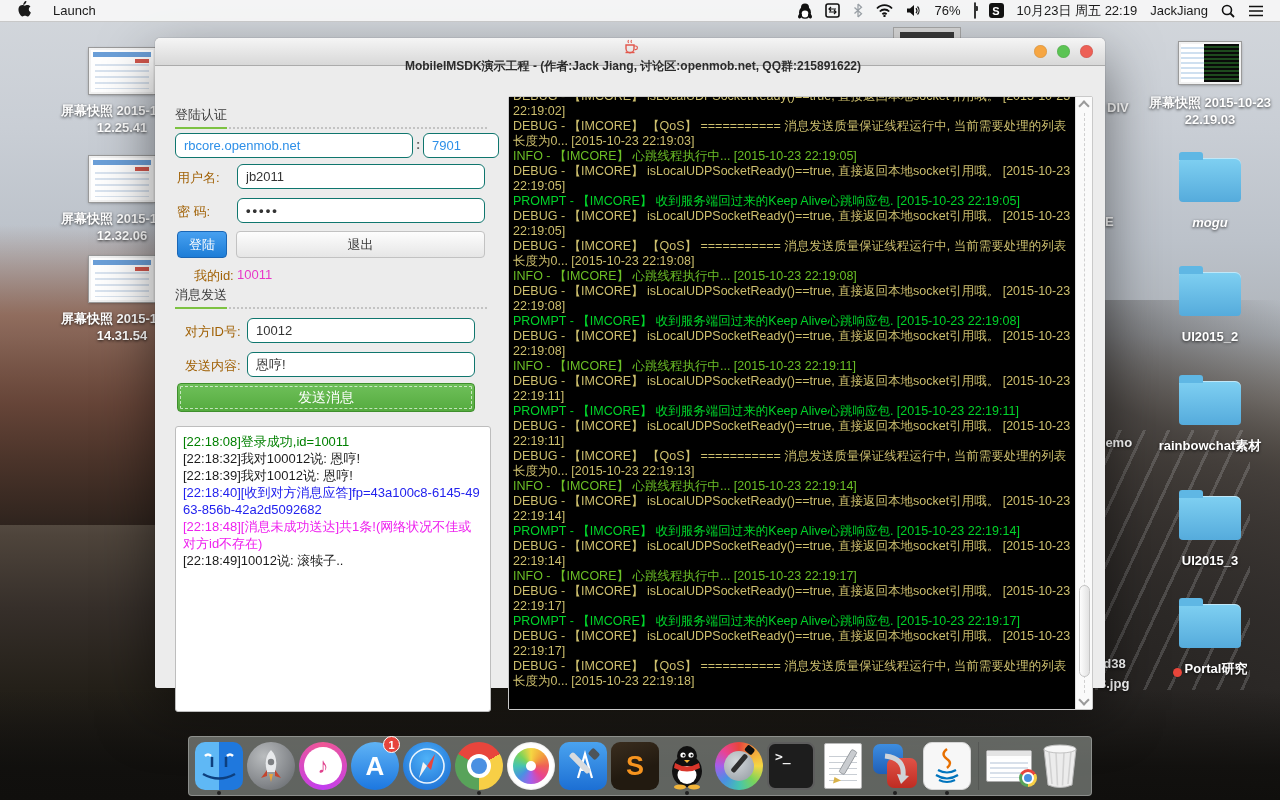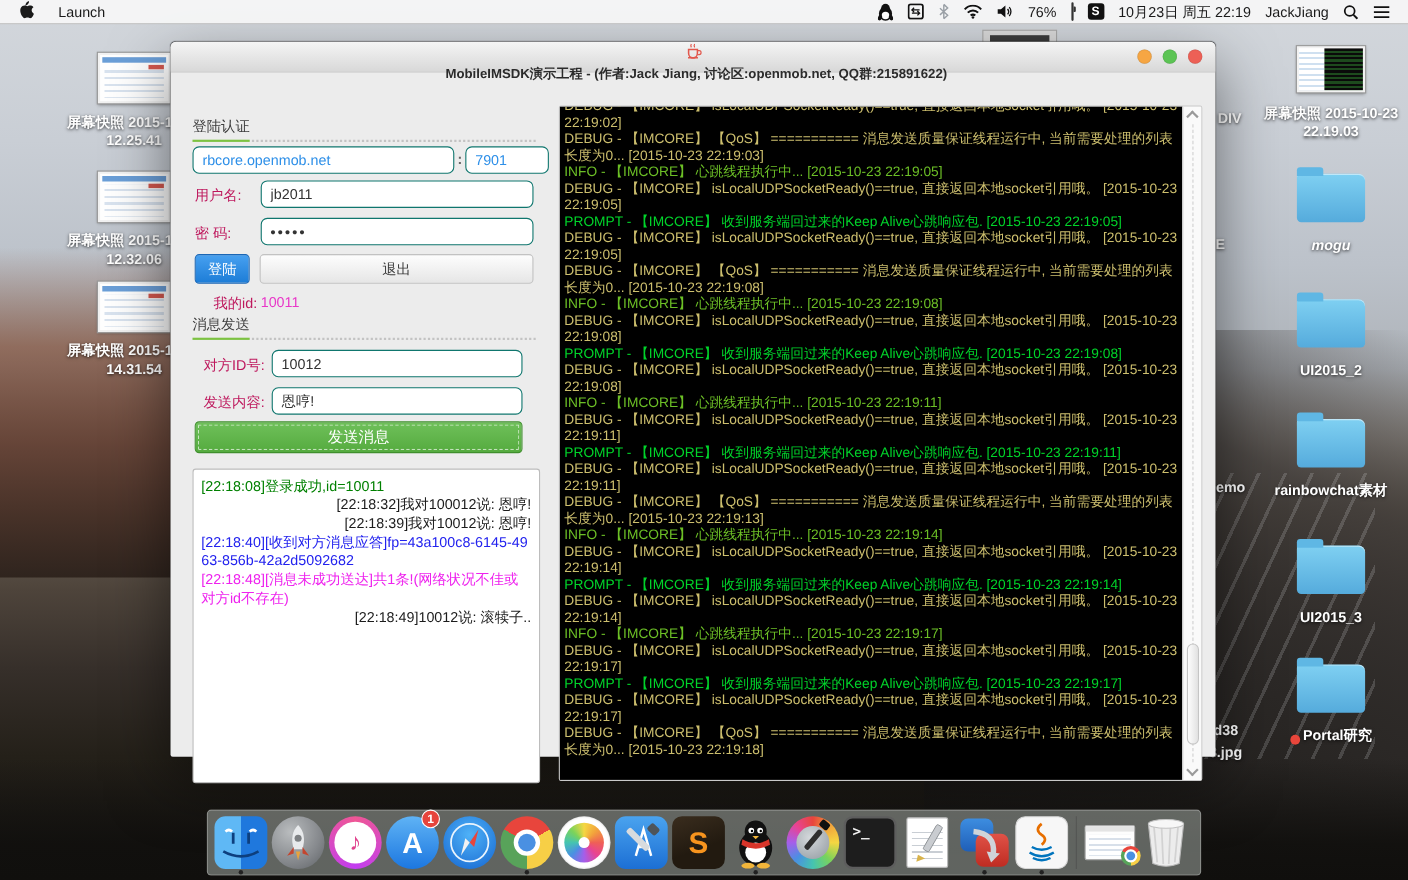--- a/index.html
+++ b/index.html
@@ -79,21 +79,21 @@
 
   
   .panel { position:absolute; left:0; top:28px; right:0; bottom:0; }
   .sec-title { position:absolute; left:20px; width:312px; display:flex; align-items:flex-end; font-size:13px; color:#3c3c3c; }
   .sec-title .t { border-bottom:2px solid #7dc242; padding-bottom:3px; }
   .sec-title .dots { flex:1; border-bottom:2px dotted #c3c3c3; margin-left:2px; }
   .sec-login { top:40px; } .sec-send { top:220px; }
   .fld { position:absolute; height:25px; border:1px solid #0f766e; border-radius:6px; background:#fff;
     font-size:13px; color:#333; padding:0 8px; font-family:inherit; }
   .fld.blue { color:#2d8fe8; }
-  .lbl { position:absolute; font-size:13px; color:#be185d; }
+  .lbl { position:absolute; font-size:13px; color:#a16207; }
   .f-server { left:20px; top:67px; width:238px; }
   .sep-colon { left:261px; top:71px; color:#666; font-weight:bold; }
   .f-port { left:268px; top:67px; width:76px; }
   .l-user { left:22px; top:103px; } .f-user { left:82px; top:98px; width:248px; }
   .l-pass { left:22px; top:137px; } .f-pass { left:82px; top:132px; width:248px; letter-spacing:2px; font-weight:bold; }
   .btn { border-radius:4px; font-size:13px; font-family:inherit; cursor:default; }
   .btn-login { position:absolute; left:22px; top:165px; width:50px; height:27px; color:#fff;
     background:linear-gradient(180deg,#47a0f0,var(--login-blue)); border:1px solid #1a66b5; }
   .btn-exit { position:absolute; left:81px; top:165px; width:249px; height:27px; color:#3a3a3a;
     background:linear-gradient(180deg,#fdfdfd,#e6e6e6); border:1px solid #c2c2c2; }
@@ -101,21 +101,21 @@
   .v-myid { position:absolute; left:82px; top:201px; font-size:13px; color:var(--myid-pink); }
   .v-version { position:absolute; right:22px; top:201px; font-size:13px; color:#ababab; }
   .l-peer { left:30px; top:257px; } .f-peer { left:92px; top:252px; width:228px; }
   .l-content { left:30px; top:291px; } .f-content { left:92px; top:286px; width:228px; }
   .btn-send { position:absolute; left:22px; top:317px; width:298px; height:29px; color:#fff; font-size:14px;
     background:linear-gradient(180deg,#6fc05a,var(--send-green)); border:1px solid #3f8f2d;
     outline:1px dashed rgba(255,255,255,.65); outline-offset:-4px; }
   .msglog { position:absolute; left:20px; top:360px; width:316px; height:286px; background:#fff;
     border:1px solid #bdbdbd; border-radius:3px; padding:6px 7px; overflow:hidden;
     font-size:13px; line-height:17px; word-break:break-all; }
-  .log-green{ color:var(--log-green); } .log-black{ color:var(--log-black);text-align:right; }
+  .log-green{ color:var(--log-green); } .log-black{ color:var(--log-black); }
   .log-blue{ color:var(--log-blue); } .log-magenta{ color:var(--log-magenta); }
 
   
   .console { position:absolute; left:353px; top:30px; width:585px; height:614px; background:#fff;
     border:1px solid #c9c9c9; border-radius:2px; display:flex; }
   .console-text { flex:1; background:var(--console-bg); overflow:hidden; padding:0 4px;
     font-size:12.5px; line-height:15px; word-break:break-all; }
   .console-text .inner { margin-top:-8px; }
   .lv-DEBUG { color:var(--debug-color); } .lv-INFO { color:var(--info-color); } .lv-PROMPT { color:var(--prompt-color); }
   .vscroll { width:17px; background:#fafafa; border-left:1px solid #e0e0e0; position:relative; }

